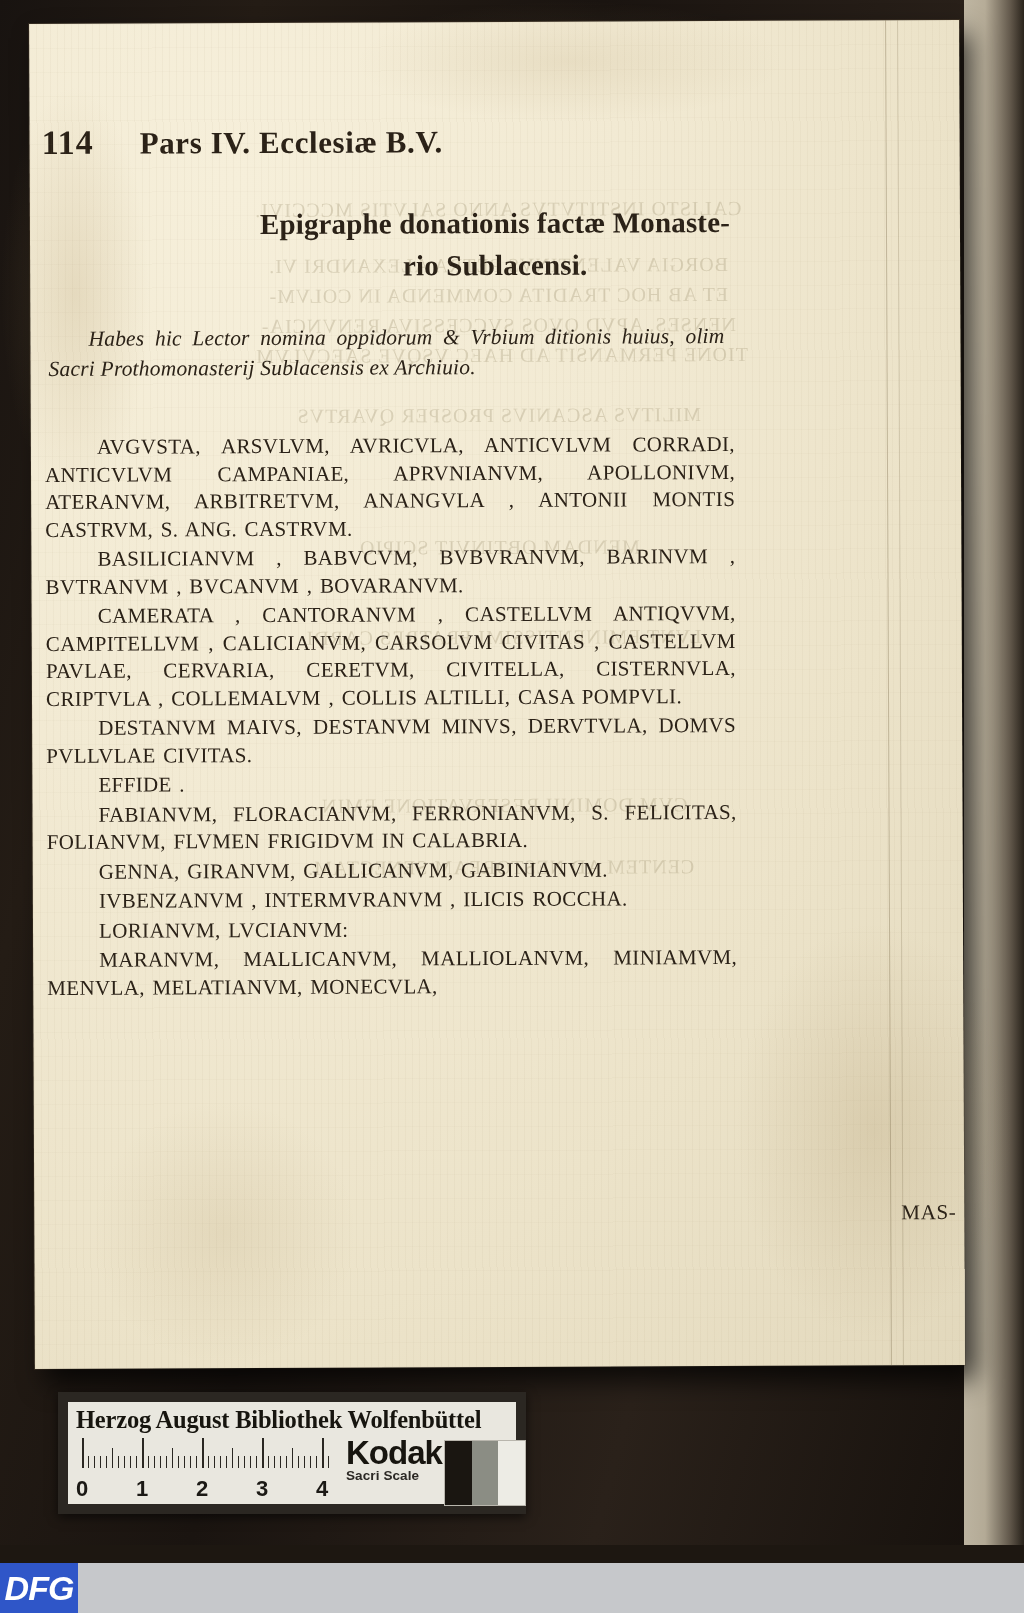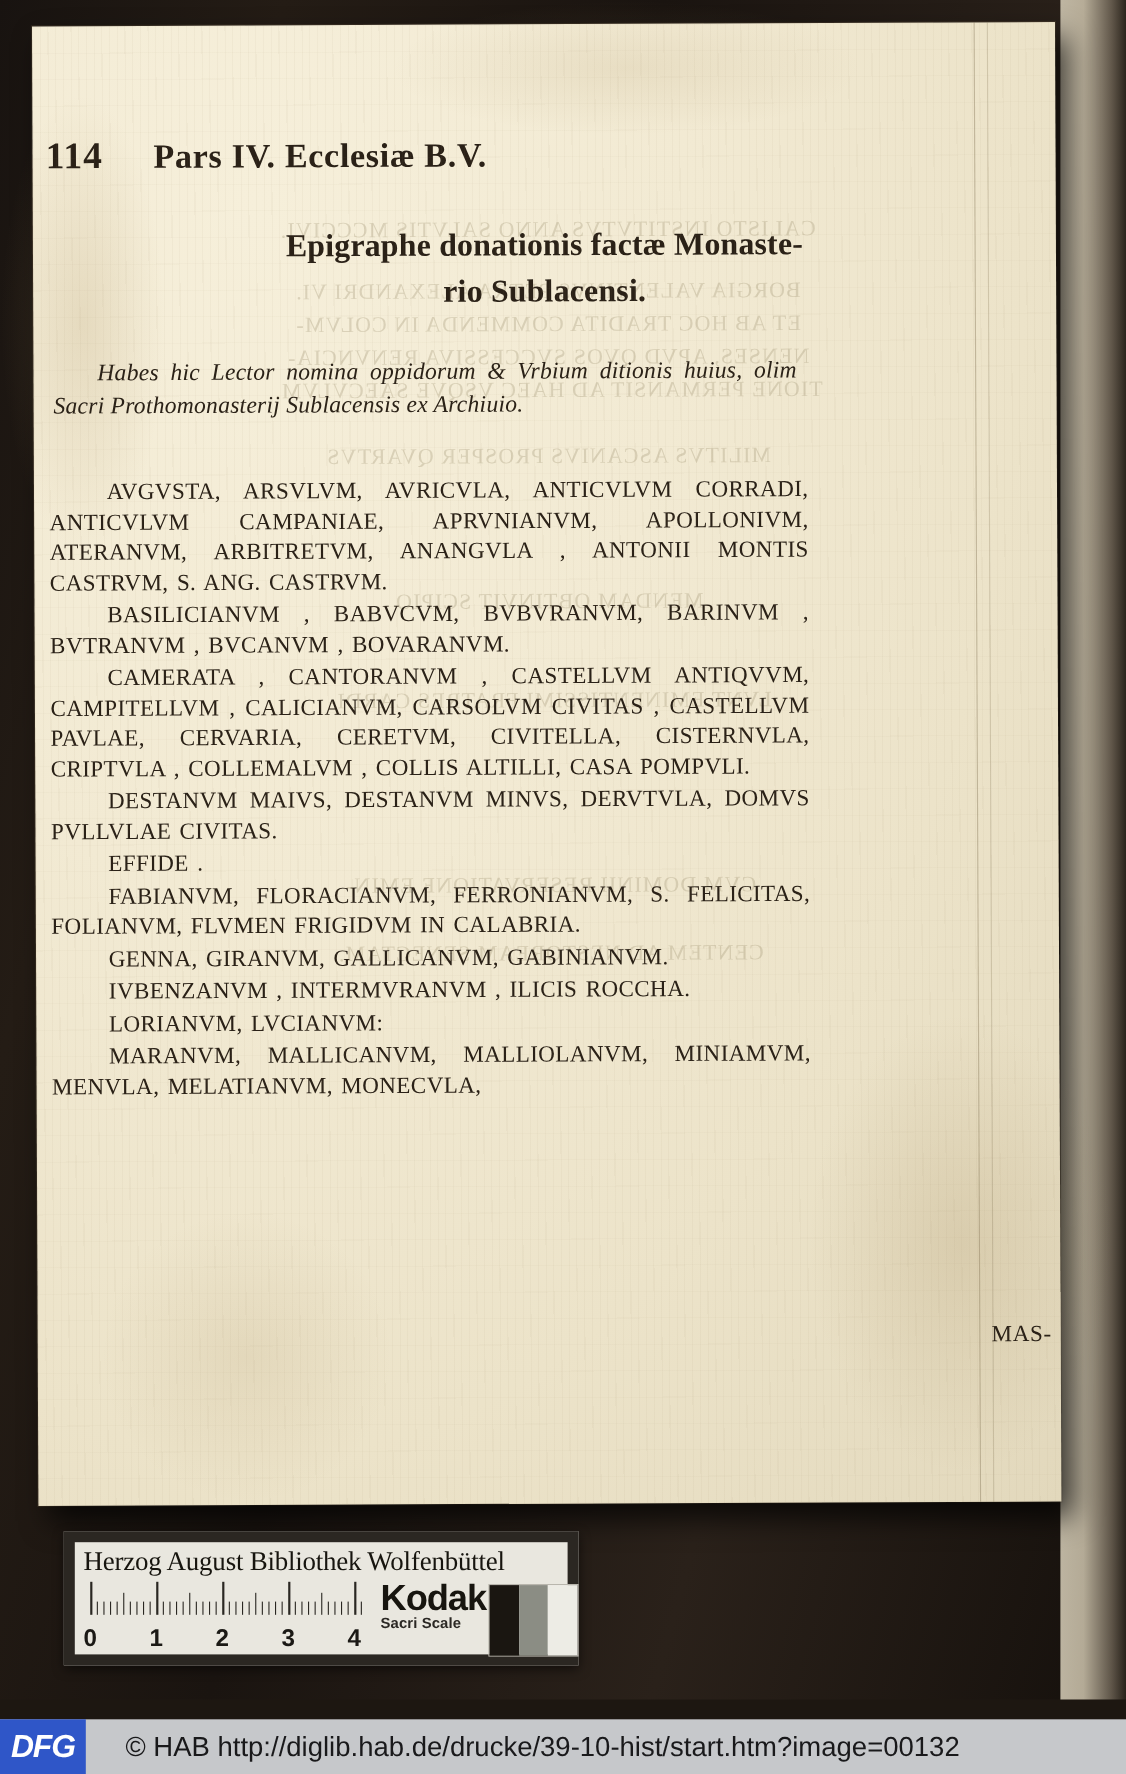--- a/index.html
+++ b/index.html
@@ -114,21 +114,21 @@
 
   
   #card{
     position:absolute; left:58px; top:1392px; width:468px; height:122px;
     background:#e9e7df;
     border:10px solid #2b2722;
     box-shadow:0 3px 10px rgba(0,0,0,.6);
   }
   #card .cardtitle{
     font-family:"Liberation Serif", serif;
-    font-weight:400; font-size:24.5px; line-height:30px;
+    font-weight:700; font-size:24.5px; line-height:30px;
     padding:3px 6px 0 8px; color:#17150f; white-space:nowrap;
     letter-spacing:-.2px;
   }
   #ruler{
     position:absolute; left:8px; top:36px; width:258px; height:72px;
   }
   .tickrow{ position:absolute; left:0; top:0; width:258px; height:30px; }
   .tick{ position:absolute; bottom:0; width:1px; background:#2a2722; }
   .nums{
     position:absolute; left:0; top:30px; width:258px; height:40px;
@@ -155,21 +155,21 @@
 
   
   #footer{
     position:absolute; left:0; bottom:0; width:1024px; height:50px;
     background:#c6c8cb; display:flex; align-items:center;
   }
   #dfg{
     width:78px; height:50px; background:#2f56c8;
     display:flex; align-items:center; justify-content:center;
     font-family:"Liberation Sans", sans-serif;
-    font-weight:700; font-size:29px; font-style:italic;
+    font-weight:700; font-size:34px; font-style:italic;
     color:#ffffff; letter-spacing:-1px;
   }
   #footurl{
     font-family:"Liberation Sans", sans-serif;
     font-size:25px; color:#19191b; padding-left:36px; white-space:nowrap;
   }
 </style>
 </head>
 <body>
 
@@ -296,14 +296,13 @@
           <i style="background: rgb(139, 141, 132); flex: 1 1 0%;"></i>
           <i style="background: rgb(237, 236, 229); flex: 1 1 0%;"></i>
         </div>
     </div>
   </div>
 
 </div>
 
 <div id="footer">
   <div id="dfg">DFG</div>
-  <div id="footurl">© HAB http://diglib.hab.de/drucke/39-10-hist/start.htm?image=00132</div>
 </div>
 
 </body></html>

